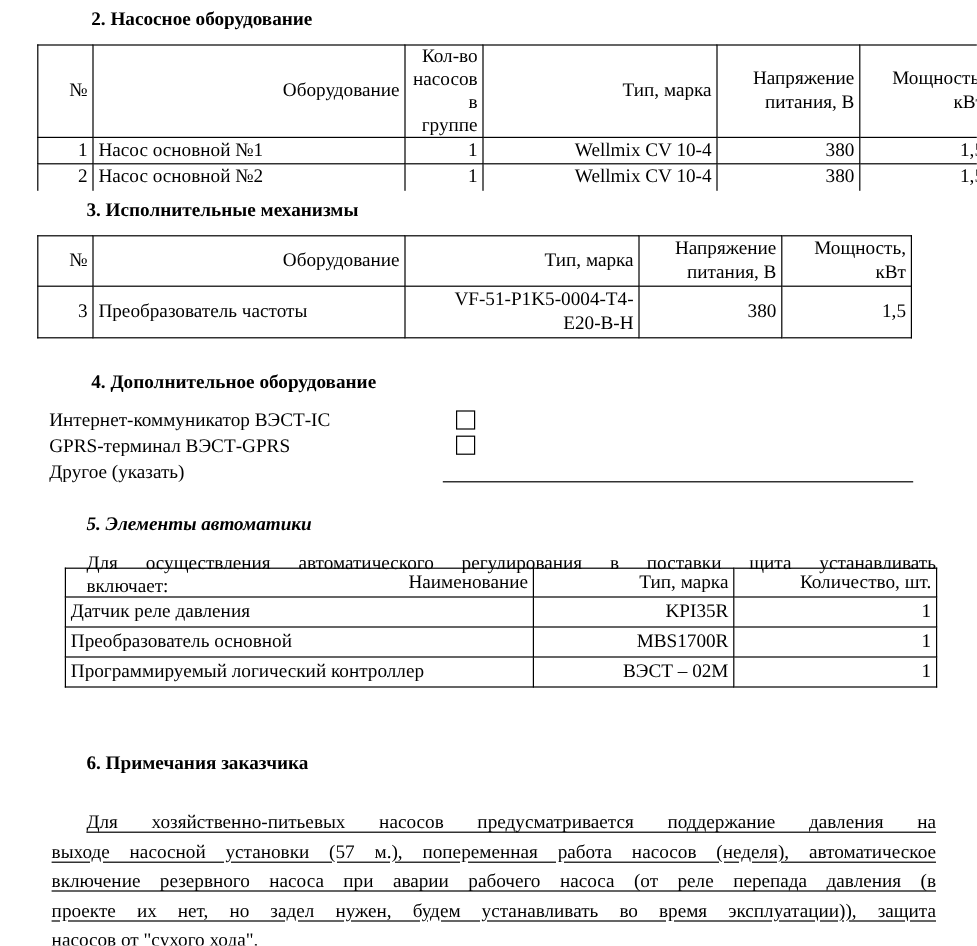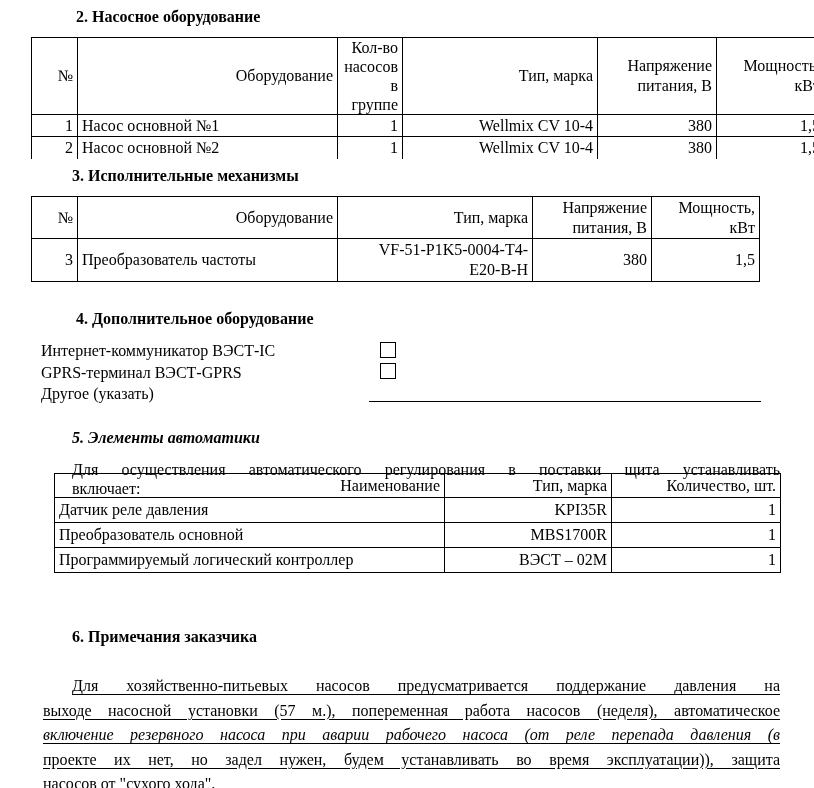--- a/index.html
+++ b/index.html
@@ -146,16 +146,16 @@
     <td class="c">ВЭСТ – 02М</td>
     <td class="c">1</td>
   </tr>
 </tbody>
   </table>
 
 <div class="abs h" style="left:72px; top:628px;">6.  Примечания заказчика</div>
 <div class="abs para" style="left:43px; top:650px; width:737px;margin-top:24px;">
   <div class="u" style="text-align:justify; text-align-last:justify; padding-left:29px;">Для хозяйственно-питьевых насосов предусматривается поддержание давления на</div>
   <div class="u" style="text-align:justify; text-align-last:justify;">выходе насосной установки (57 м.), попеременная работа насосов (неделя), автоматическое</div>
-  <div class="u" style="text-align:justify; text-align-last:justify;font-style:italic;">включение резервного насоса при аварии рабочего насоса (от реле перепада давления (в</div>
+  <div class="u" style="text-align:justify; text-align-last:justify;">включение резервного насоса при аварии рабочего насоса (от реле перепада давления (в</div>
   <div class="u" style="text-align:justify; text-align-last:justify;">проекте их нет, но задел нужен, будем устанавливать во время эксплуатации)), защита</div>
   <div class="u" style="text-align:left;">насосов от "сухого хода".</div>
 </div>
 
 </body></html>

